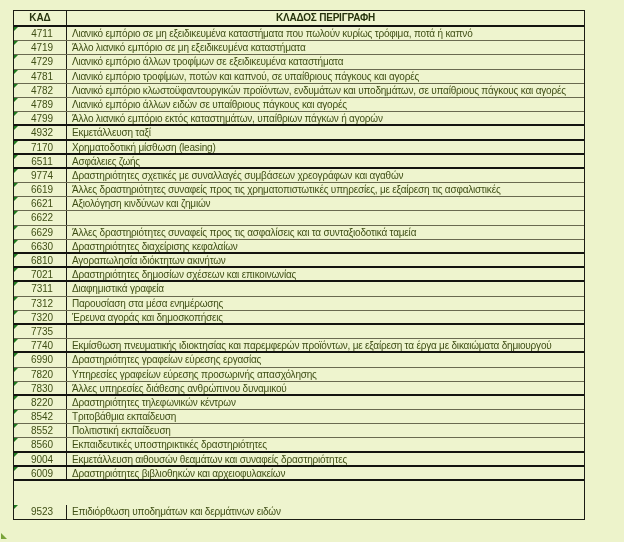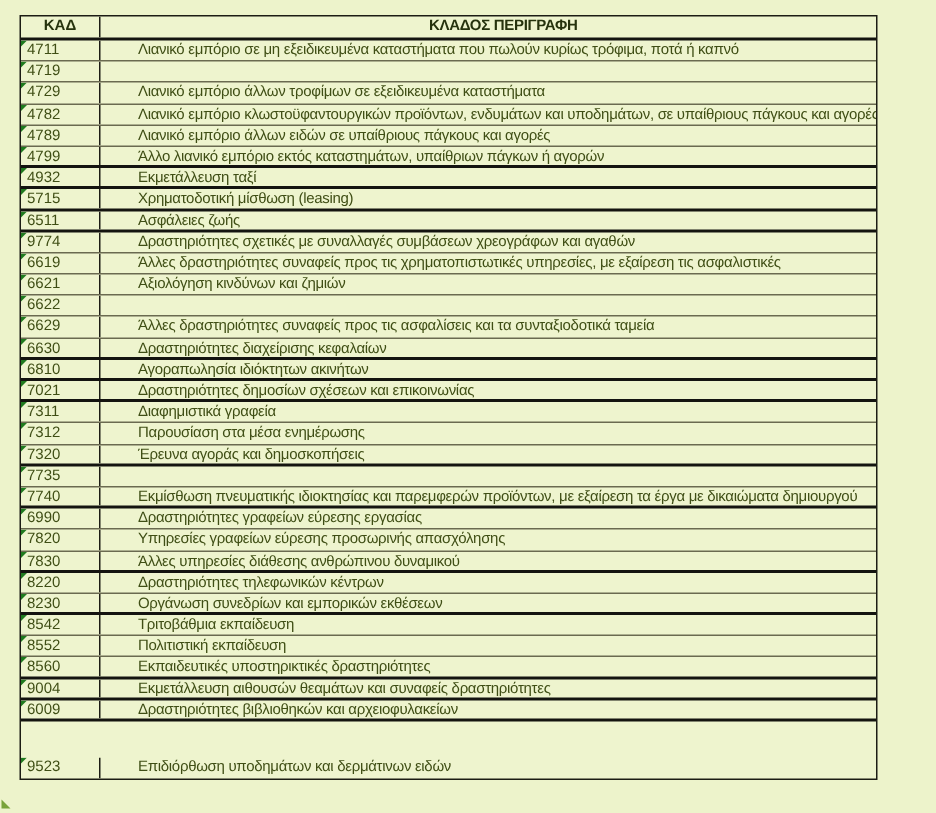--- a/index.html
+++ b/index.html
@@ -22,21 +22,20 @@
     border: 1px solid #1c1c14;
     background: #eef4ce;
     box-sizing: border-box;
   }
   .row {
     display: flex;
     box-sizing: border-box;
     height: 14.2px;
     border-bottom: 1px solid #6a6a50;
     overflow: hidden;
-    gap: 20px;
   }
   .row:last-child { border-bottom: none; margin-top: 24px; }
   .row.group-end { border-bottom: 2px solid #141410; }
   .row.header {
     height: 16px;
     border-bottom: 2px solid #141410;
   }
   .cell {
     box-sizing: border-box;
     overflow: hidden;
@@ -44,20 +43,21 @@
     font-size: 10px;
     line-height: 13px;
     color: #3f4e15;
   }
   .cell.code {
     flex: 0 0 53px;
     width: 53px;
     border-right: 1px solid #1c1c14;
     padding-left: 4px;
     position: relative;
+    text-align: center;
   }
   .cell.desc {
     flex: 1 1 auto;
     padding-left: 5px;
     letter-spacing: -0.2px;
   }
   .row.header .cell {
     font-weight: bold;
     color: #26330d;
     text-align: center;
@@ -99,33 +99,45 @@
     </div>
     <div class="cell desc">
       <span>Λιανικό εμπόριο σε μη εξειδικευμένα καταστήματα που πωλούν κυρίως τρόφιμα, ποτά ή καπνό</span>
     </div>
   </div>
       <div class="row">
     <div class="cell code">
       <span class="tri"></span>
       <span>4719</span>
     </div>
+    <div class="cell desc">
+      <span>Άλλο λιανικό εμπόριο σε μη εξειδικευμένα καταστήματα</span>
+    </div>
   </div>
       <div class="row">
     <div class="cell code">
       <span class="tri"></span>
       <span>4729</span>
     </div>
     <div class="cell desc">
       <span>Λιανικό εμπόριο άλλων τροφίμων σε εξειδικευμένα καταστήματα</span>
     </div>
   </div>
       <div class="row">
     <div class="cell code">
       <span class="tri"></span>
+      <span>4781</span>
+    </div>
+    <div class="cell desc">
+      <span>Λιανικό εμπόριο τροφίμων, ποτών και καπνού, σε υπαίθριους πάγκους και αγορές</span>
+    </div>
+  </div>
+      <div class="row">
+    <div class="cell code">
+      <span class="tri"></span>
       <span>4782</span>
     </div>
     <div class="cell desc">
       <span>Λιανικό εμπόριο κλωστοϋφαντουργικών προϊόντων, ενδυμάτων και υποδημάτων, σε υπαίθριους πάγκους και αγορές</span>
     </div>
   </div>
       <div class="row">
     <div class="cell code">
       <span class="tri"></span>
       <span>4789</span>
@@ -148,21 +160,21 @@
       <span class="tri"></span>
       <span>4932</span>
     </div>
     <div class="cell desc">
       <span>Εκμετάλλευση ταξί</span>
     </div>
   </div>
       <div class="row group-end">
     <div class="cell code">
       <span class="tri"></span>
-      <span>5715</span>
+      <span>7170</span>
     </div>
     <div class="cell desc">
       <span>Χρηματοδοτική μίσθωση (leasing)</span>
     </div>
   </div>
       <div class="row group-end">
     <div class="cell code">
       <span class="tri"></span>
       <span>6511</span>
     </div>
@@ -308,29 +320,20 @@
       <span>Άλλες υπηρεσίες διάθεσης ανθρώπινου δυναμικού</span>
     </div>
   </div>
       <div class="row">
     <div class="cell code">
       <span class="tri"></span>
       <span>8220</span>
     </div>
     <div class="cell desc">
       <span>Δραστηριότητες τηλεφωνικών κέντρων</span>
-    </div>
-  </div>
-      <div class="row group-end">
-    <div class="cell code">
-      <span class="tri"></span>
-      <span>8230</span>
-    </div>
-    <div class="cell desc">
-      <span>Οργάνωση συνεδρίων και εμπορικών εκθέσεων</span>
     </div>
   </div>
       <div class="row">
     <div class="cell code">
       <span class="tri"></span>
       <span>8542</span>
     </div>
     <div class="cell desc">
       <span>Τριτοβάθμια εκπαίδευση</span>
     </div>

